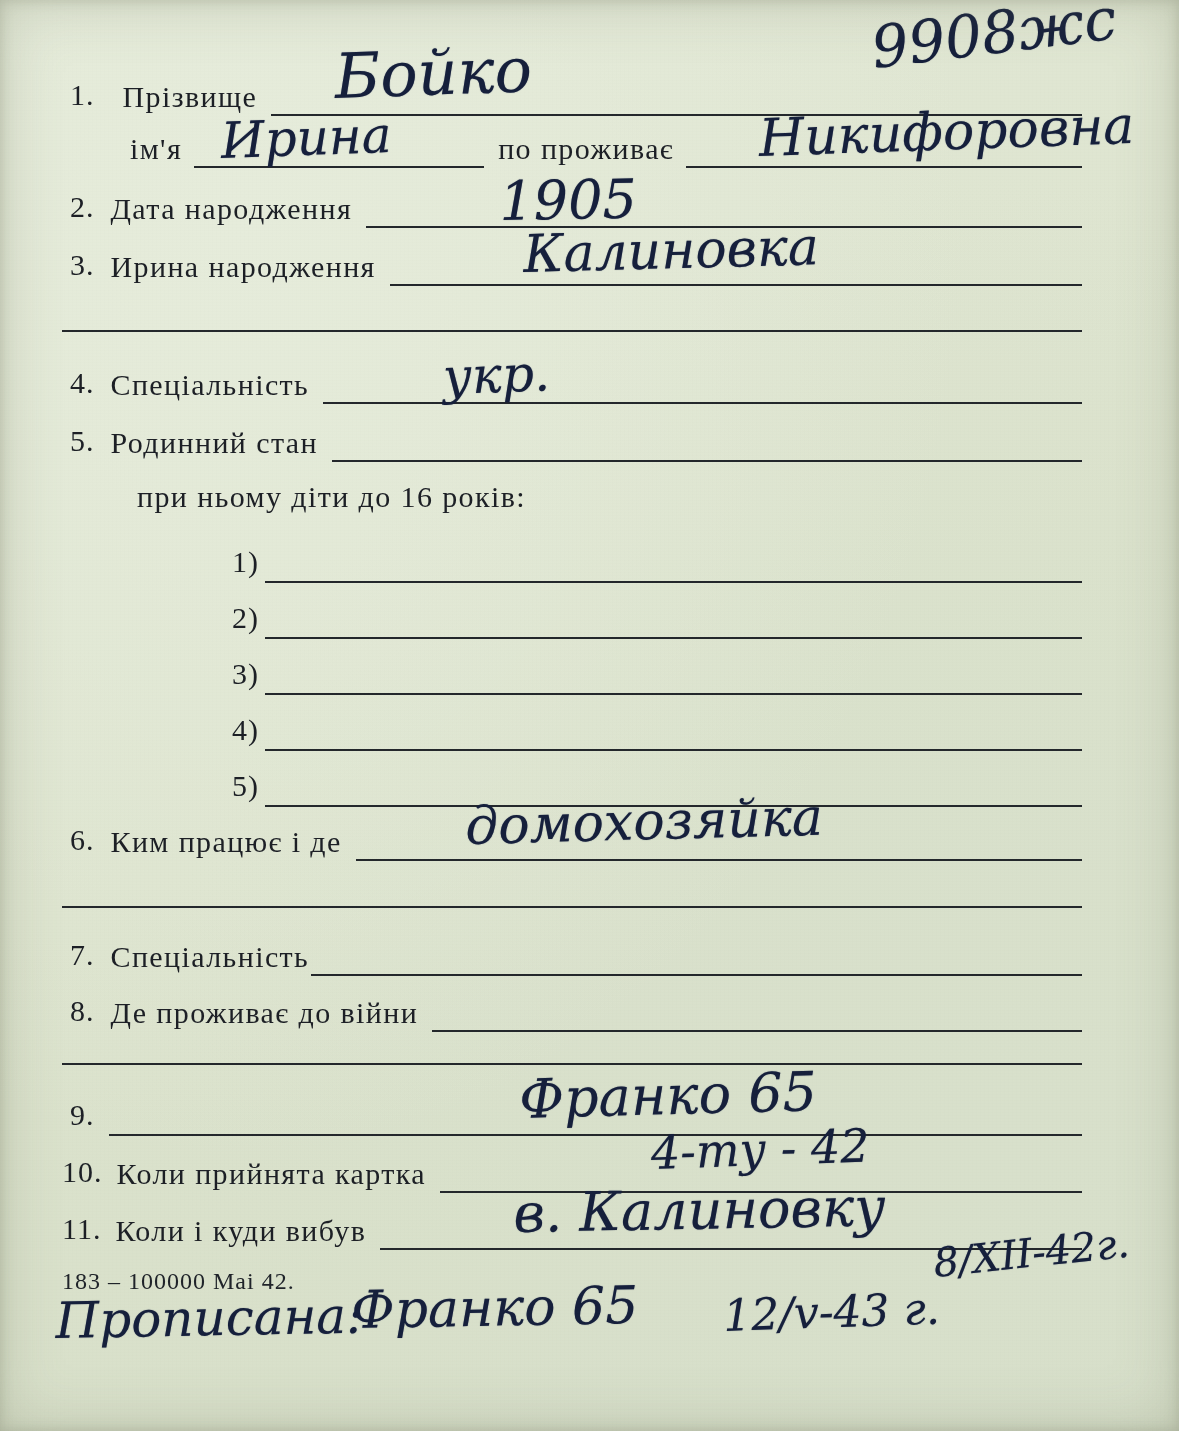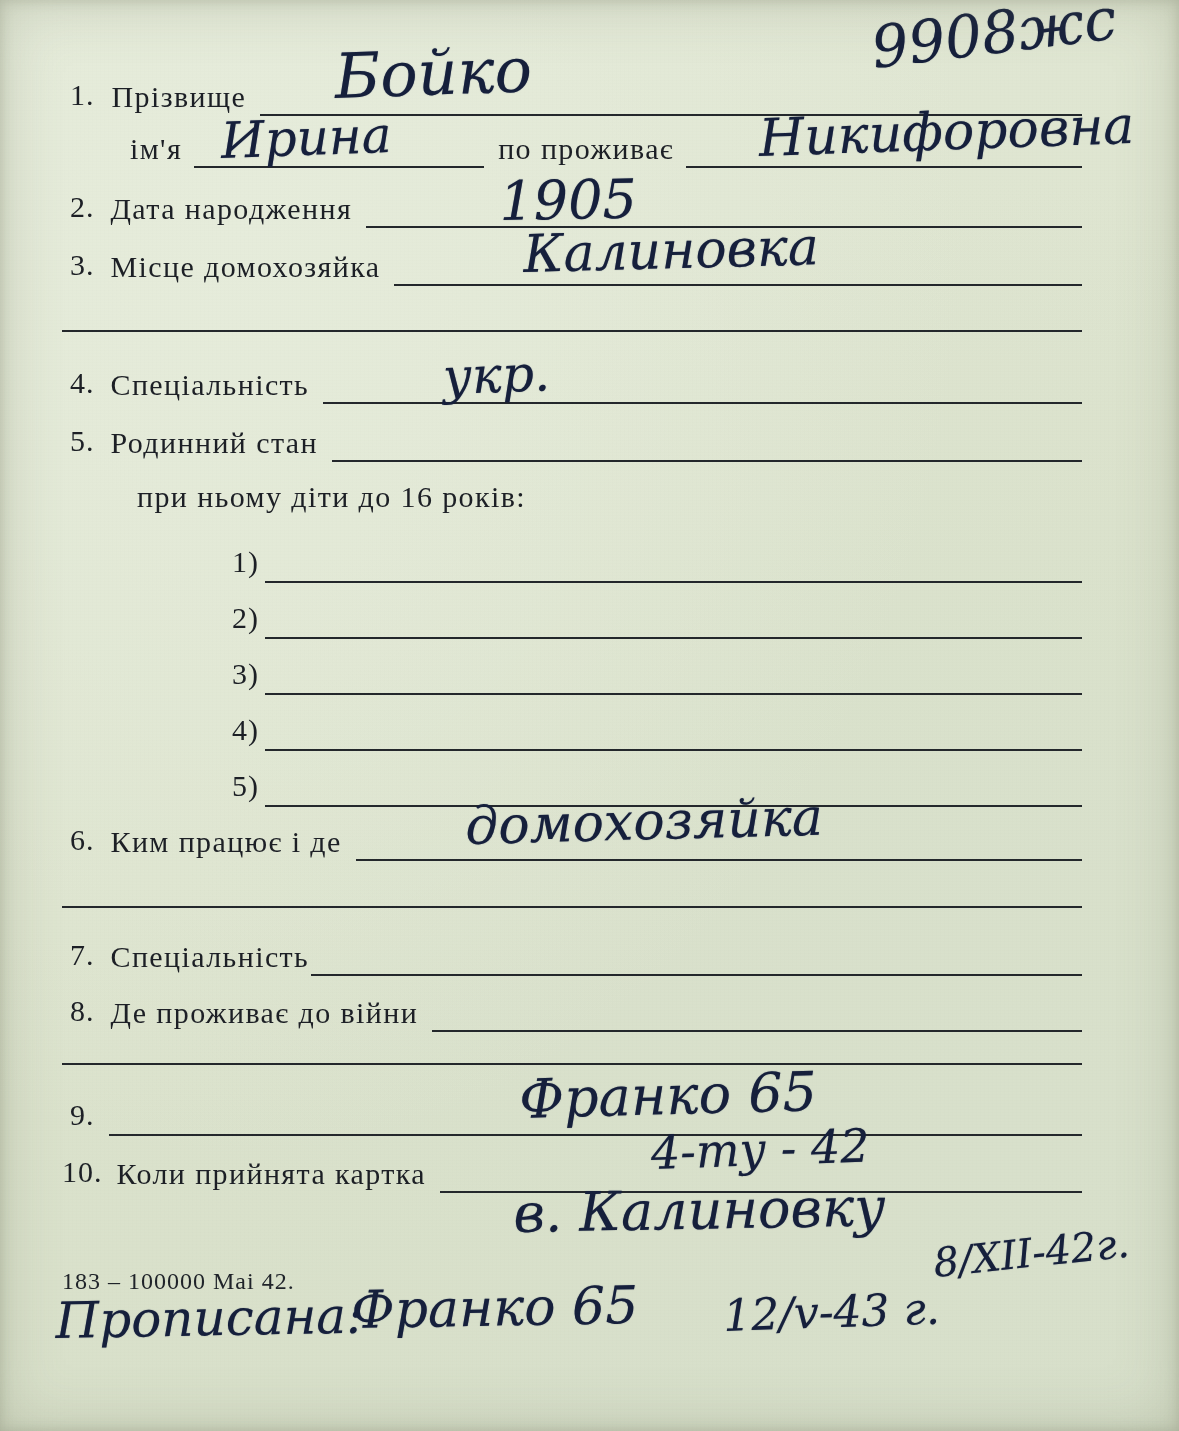--- a/index.html
+++ b/index.html
@@ -95,40 +95,40 @@
     font-family: "Liberation Serif", serif;
   }
 </style>
 </head>
 <body>
 
 <div id="card">
 
   <div class="row" style="left:70px; top:78px; width:1012px;">
     <span class="num">1.</span>
-    <span class="label" style="margin-left:17px;">Прізвище</span>
+    <span class="label" style="margin-left:28px;">Прізвище</span>
     <span class="rule" style="margin-left:14px;"></span>
   </div>
 
   <div class="row" style="left:130px; top:134px; width:952px;text-align:center;">
     <span class="label">ім'я</span>
     <span class="rule" style="margin-left:12px; max-width:290px;"></span>
     <span class="label" style="margin-left:14px;">по проживає</span>
     <span class="rule" style="margin-left:12px;"></span>
   </div>
 
   <div class="row" style="left:70px; top:190px; width:1012px;">
     <span class="num">2.</span>
     <span class="label" style="margin-left:16px;text-align:right;">Дата народження</span>
     <span class="rule" style="margin-left:14px;"></span>
   </div>
 
   <div class="row" style="left:70px; top:248px; width:1012px;">
     <span class="num">3.</span>
-    <span class="label" style="margin-left:16px;">Місце домохозяйка</span>
+    <span class="label" style="margin-left:16px;">Ирина народження</span>
     <span class="rule" style="margin-left:14px;"></span>
   </div>
 
   <div class="fullrule" style="left:62px; top:330px; width:1020px;"></div>
 
   <div class="row" style="left:70px; top:366px; width:1012px;">
     <span class="num">4.</span>
     <span class="label" style="margin-left:16px;">Спеціальність</span>
     <span class="rule" style="margin-left:14px;"></span>
   </div>
@@ -190,20 +190,25 @@
     <span class="num">9.</span>
     <span class="rule" style="margin-left:14px;"></span>
   </div>
 
   <div class="row" style="left:62px; top:1155px; width:1020px;">
     <span class="num">10.</span>
     <span class="label" style="margin-left:14px;">Коли прийнята картка</span>
     <span class="rule" style="margin-left:14px;"></span>
   </div>
 
+  <div class="row" style="left:62px; top:1212px; width:1020px;">
+    <span class="num">11.</span>
+    <span class="label" style="margin-left:14px;">Коли і куди вибув</span>
+    <span class="rule" style="margin-left:14px;"></span>
+  </div>
 
   <div class="footer-small" style="left:62px; top:1268px;">183 – 100000 Mai 42.</div>
 
   <div class="hand" style="left:876px; top:14px; font-size:58px; transform: rotate(-7deg);">9908жс</div>
 
   <div class="hand" style="left:336px; top:40px; font-size:62px; transform: rotate(-2deg);">Бойко</div>
 
   <div class="hand" style="left:222px; top:112px; font-size:50px; transform: rotate(-2deg);">Ирина</div>
 
   <div class="hand" style="left:760px; top:108px; font-size:52px; transform: rotate(-2deg);">Никифоровна</div>

